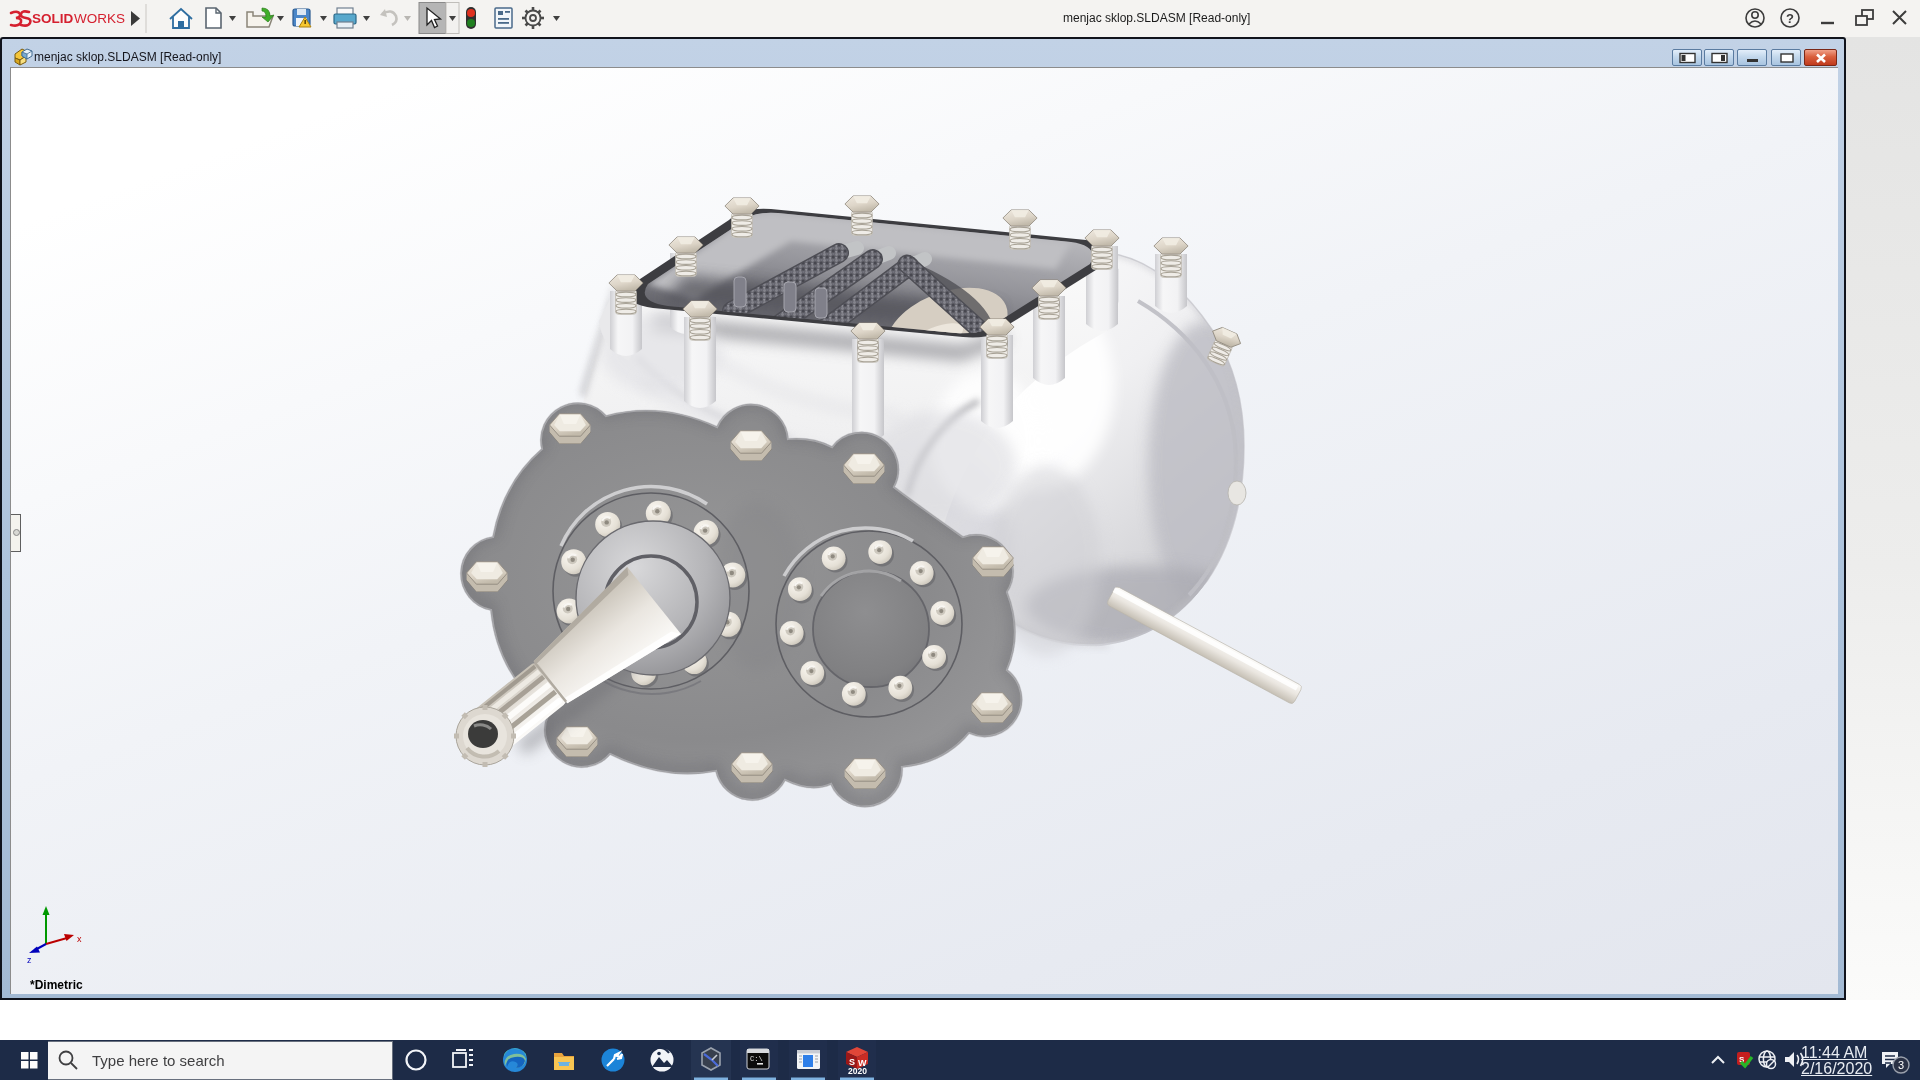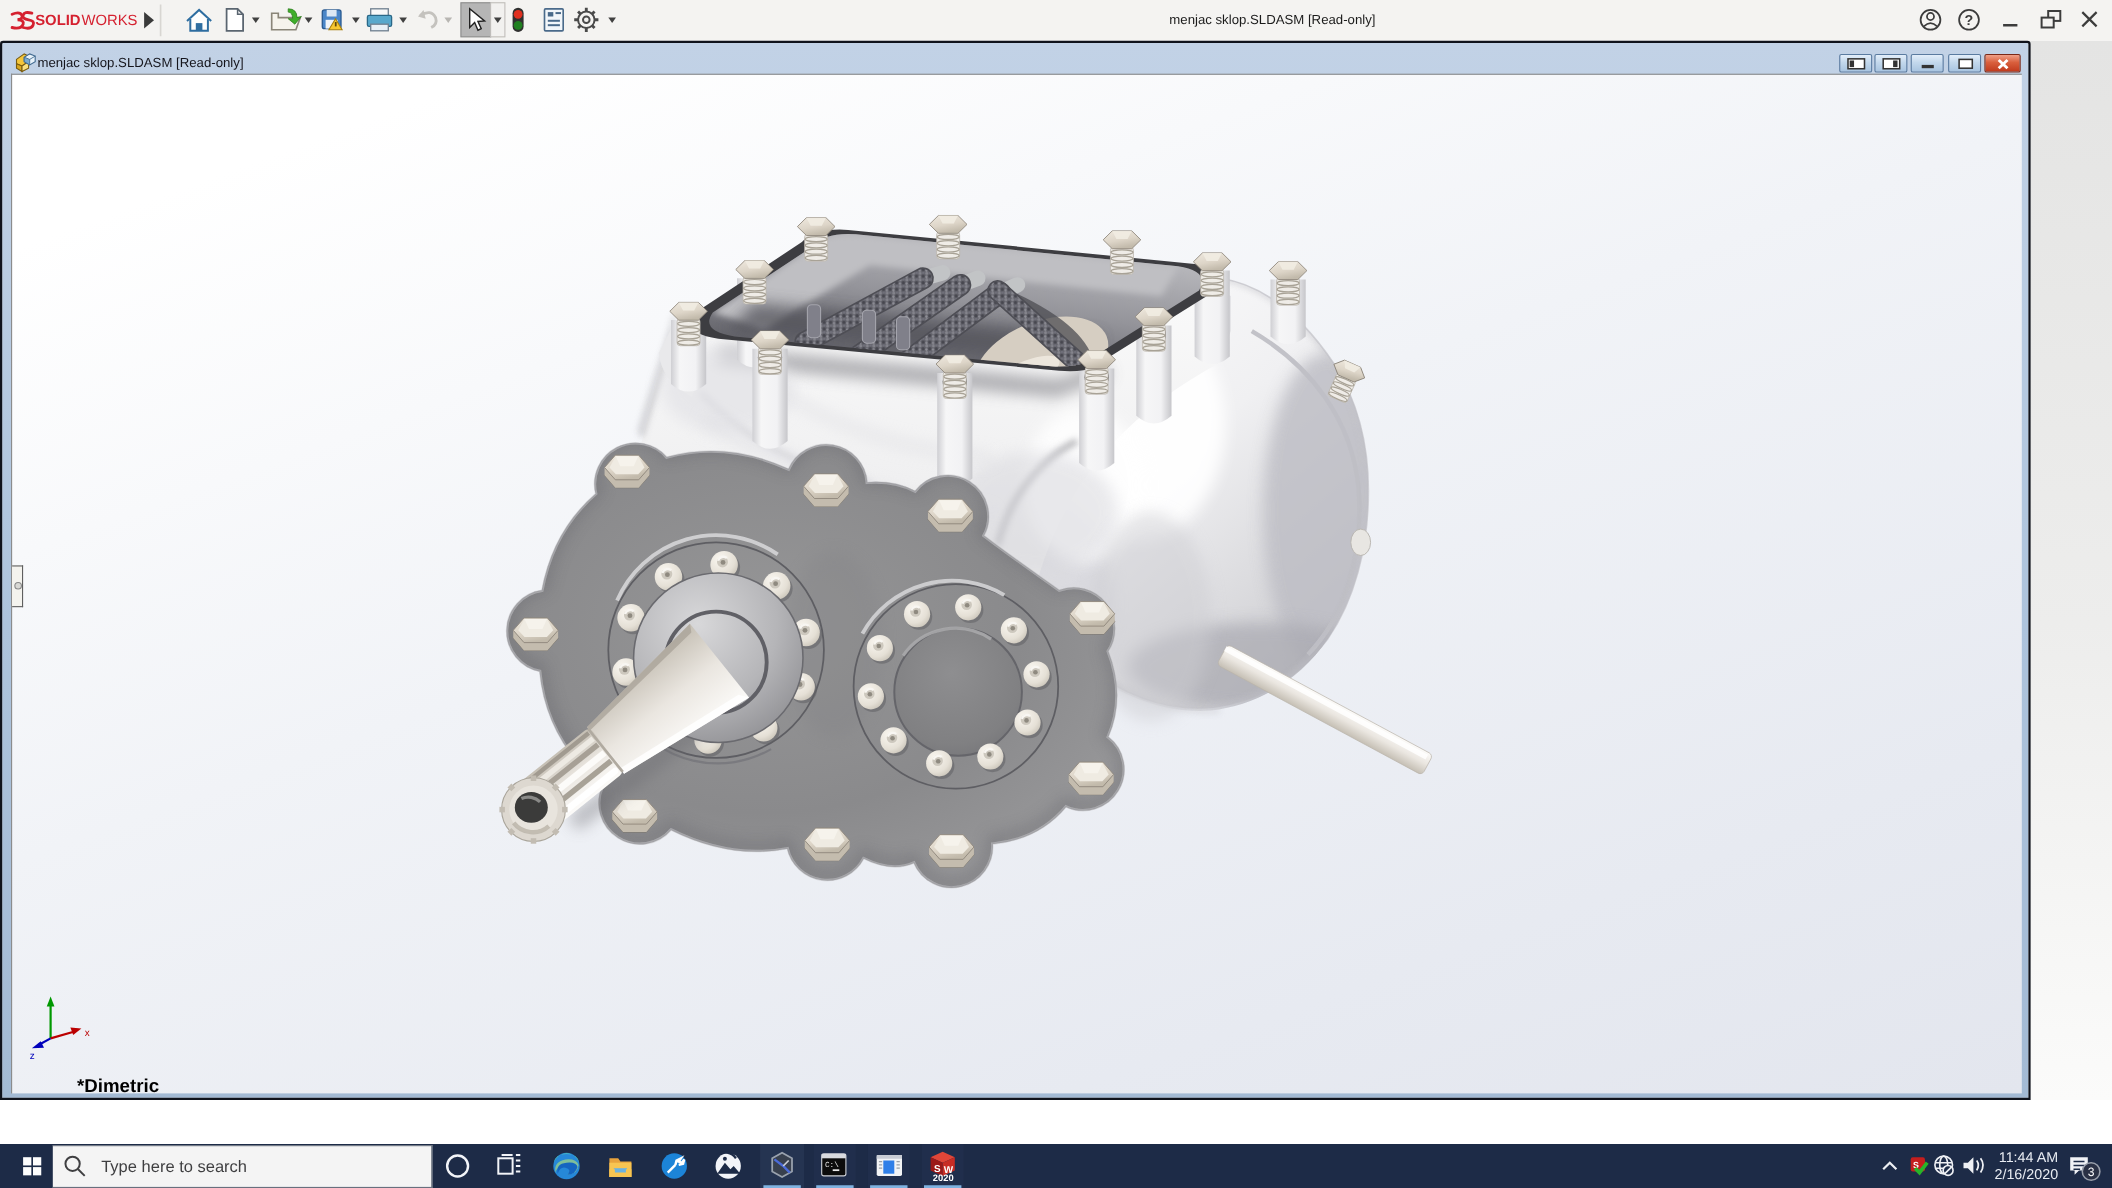--- a/index.html
+++ b/index.html
@@ -11,32 +11,32 @@
     font-size:12px; color:#1b1b1b; }
   #mdi { position:absolute; left:0; top:37px; width:1920px; height:963px;
     background:linear-gradient(#e4e4e3, #ededec 55%, #fbfbfa); }
   #docwin { position:absolute; left:0px; top:37px; width:1846px; height:963px;
     background:linear-gradient(#c2d2e6,#adc3dc 55%,#a3bad4);
     border:2px solid #10131c; border-radius:3px 3px 0 0; }
   #doctitle { position:absolute; left:32px; top:11px; font-size:12px; color:#15151c; }
   #viewport { position:absolute; left:8px; top:28px; width:1828px; height:927px;
     background:linear-gradient(160deg, #ffffff 10%, #f1f3f7 45%, #e7eaf1 80%, #e3e6ee);
     border-left:1px solid #8c8c8c; border-top:1px solid #8c8c8c; }
-  #dimetric { position:absolute; left:19px; top:910px; font-size:17px;
-    font-weight:bold; color:#000;margin-left:40px; }
+  #dimetric { position:absolute; left:19px; top:910px; font-size:12px;
+    font-weight:bold; color:#000; }
   #taskbar { position:absolute; left:0; top:1040px; width:1920px; height:40px; background:#1d2b47; }
   #searchbox { position:absolute; left:48px; top:1px; width:345px; height:39px;
     background:#f4f4f4; border:1px solid #68707e; border-left:none;text-align:center; }
   #searchbox span { position:absolute; left:44px; top:10px; font-size:15px; color:#3f3f41; }
   .tbtn { position:absolute; top:10px; height:17px; width:30px;
     background:linear-gradient(#e3eefa,#c3d8ec 45%,#a8c4e0); border:1px solid #5a7ba0; border-radius:2px; }
   .tbtn svg { position:absolute; left:0; top:0; }
   #closebtn { position:absolute; top:10px; left:1802px; width:33px; height:17px;
     background:linear-gradient(#f0a088,#d95f3d 45%,#c03a1d); border:1px solid #7a2817; border-radius:2px; }
-  .trtext { position:absolute; color:#e8ecf2; font-size:13px; width:70px; text-align:right; }
+  .trtext { position:absolute; color:#e8ecf2; font-size:16px; width:70px; text-align:left;text-decoration:underline; }
 </style>
 </head>
 <body>
   <div id="mdi"></div>
 
   <div id="topbar">
     <div class="title">menjac sklop.SLDASM [Read-only]</div>
     <svg class="abs" width="1920" height="37" viewBox="0 0 1920 37">
 
       <g stroke="#d5202f" fill="none" stroke-width="2.6" stroke-linecap="round">

